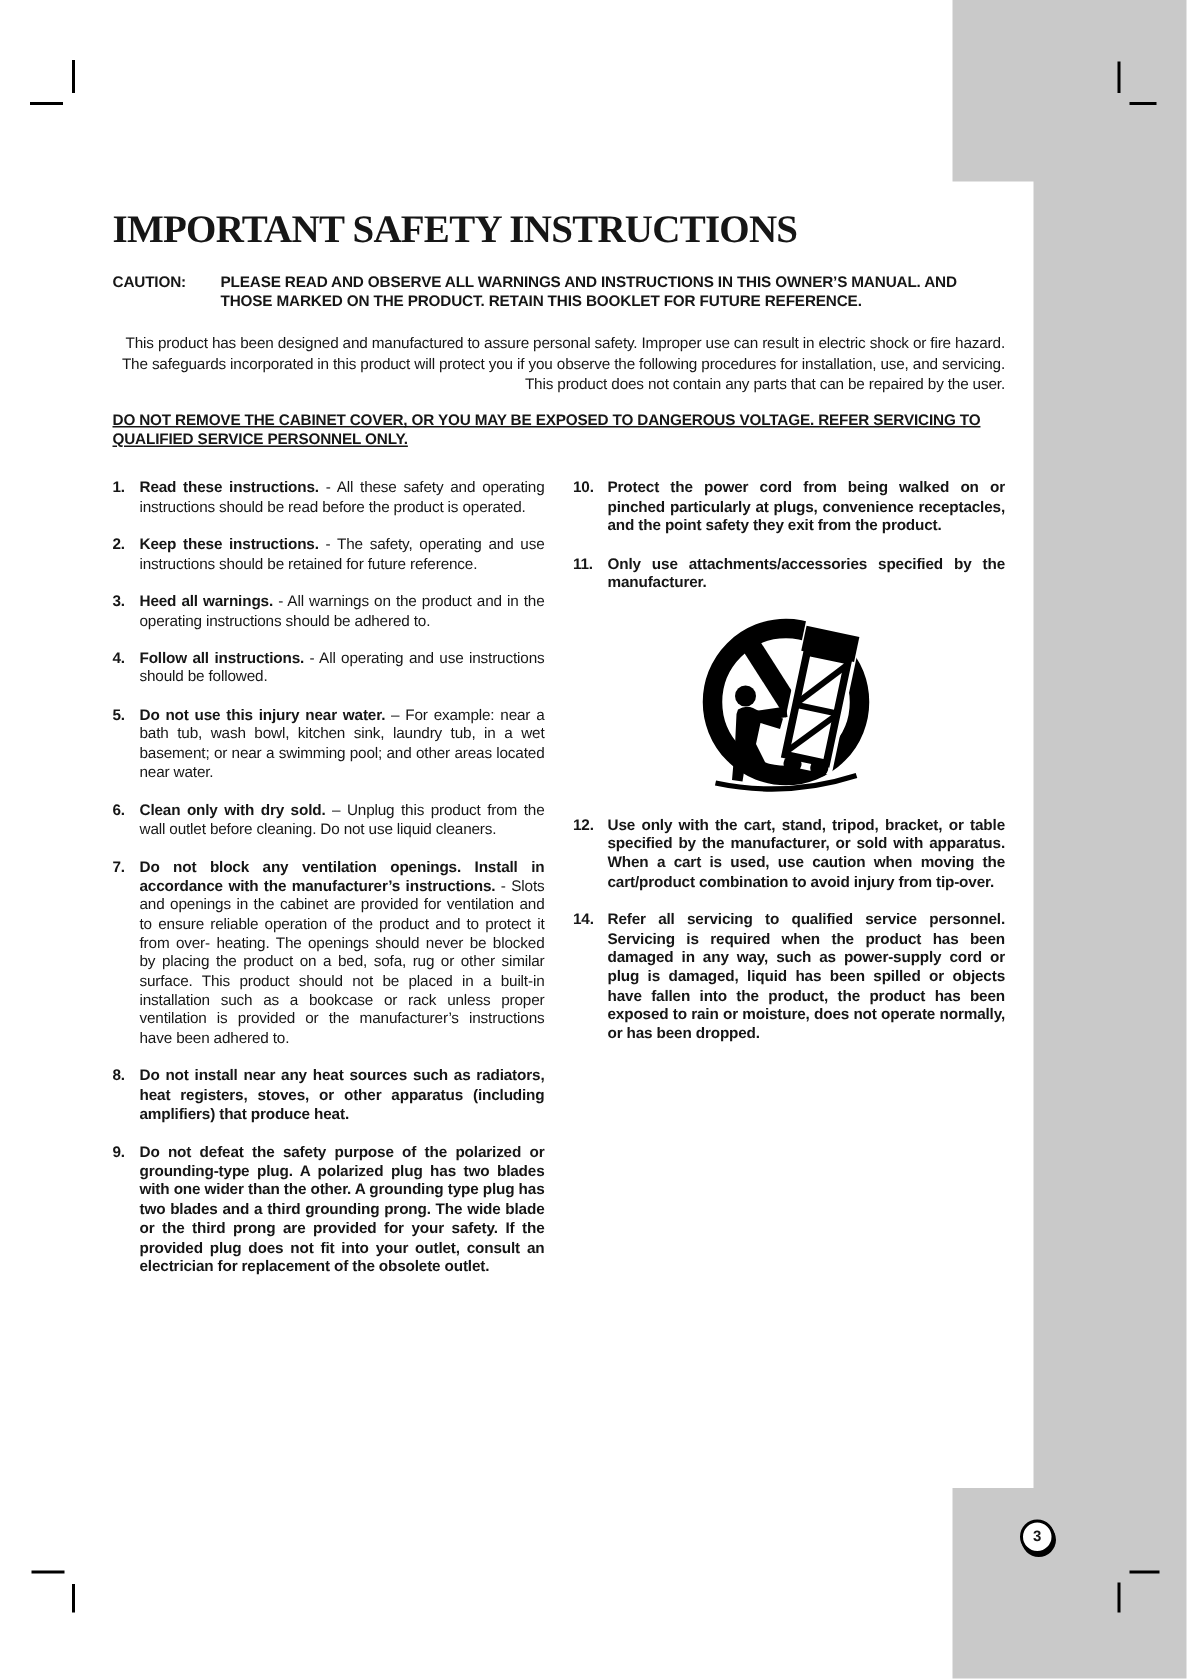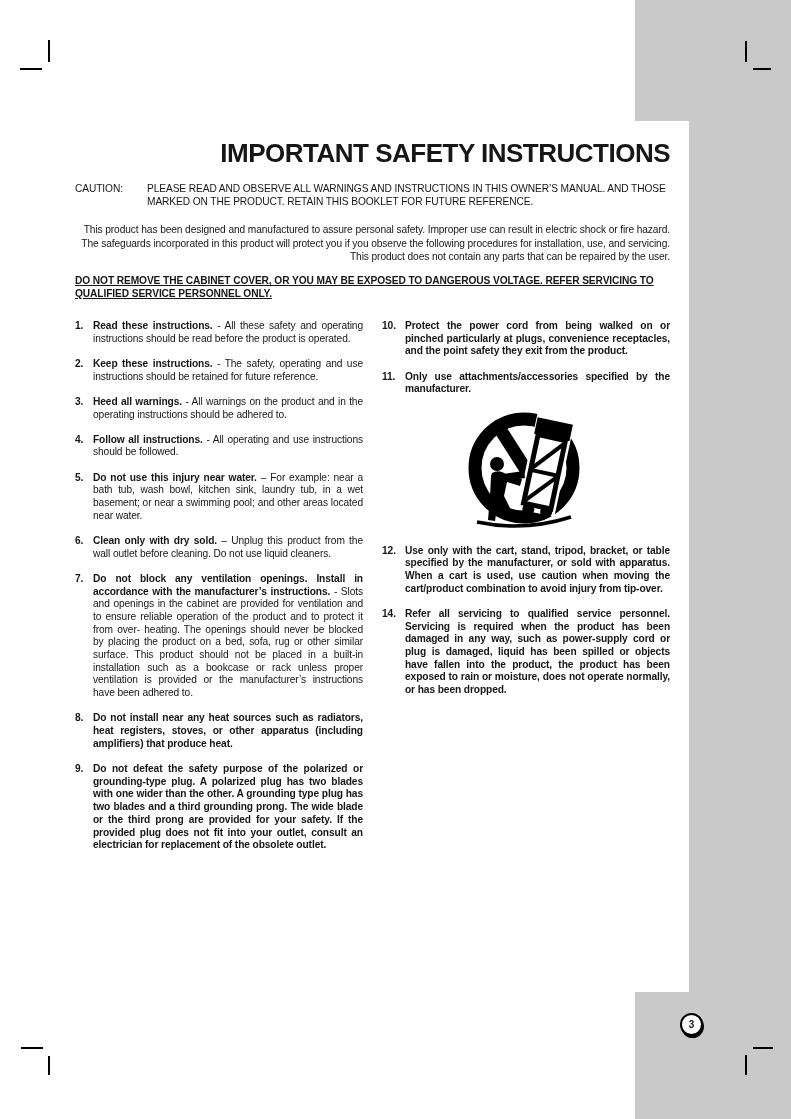--- a/index.html
+++ b/index.html
@@ -46,29 +46,30 @@
 
   .content {
     position: absolute; left: 75px; top: 139px;
     width: 595px;
     z-index: 3;
     font-size: 10.2px;
     letter-spacing: -0.1px;
   }
   .title {
     font-size: 26px; font-weight: bold;
-    text-align: right;
+    text-align: left;
     margin: 0 0 15px 0;
     line-height: 28px;
     letter-spacing: -0.5px;
     white-space: nowrap;
+    font-family: Liberation Serif, serif;
   }
   .caution-row {
     display: flex;
-    font-weight: normal;
+    font-weight: bold;
     line-height: 13.4px;
   }
   .caution-label { width: 72px; flex: none; }
   .caution-text { flex: 1; }
   .intro { line-height: 13.8px; margin-top: 14px; text-align: right; }
   .intro p { margin: 0; }
   .warning {
     font-weight: bold;
     line-height: 12.9px;
     margin: 11px 0 0 0;

